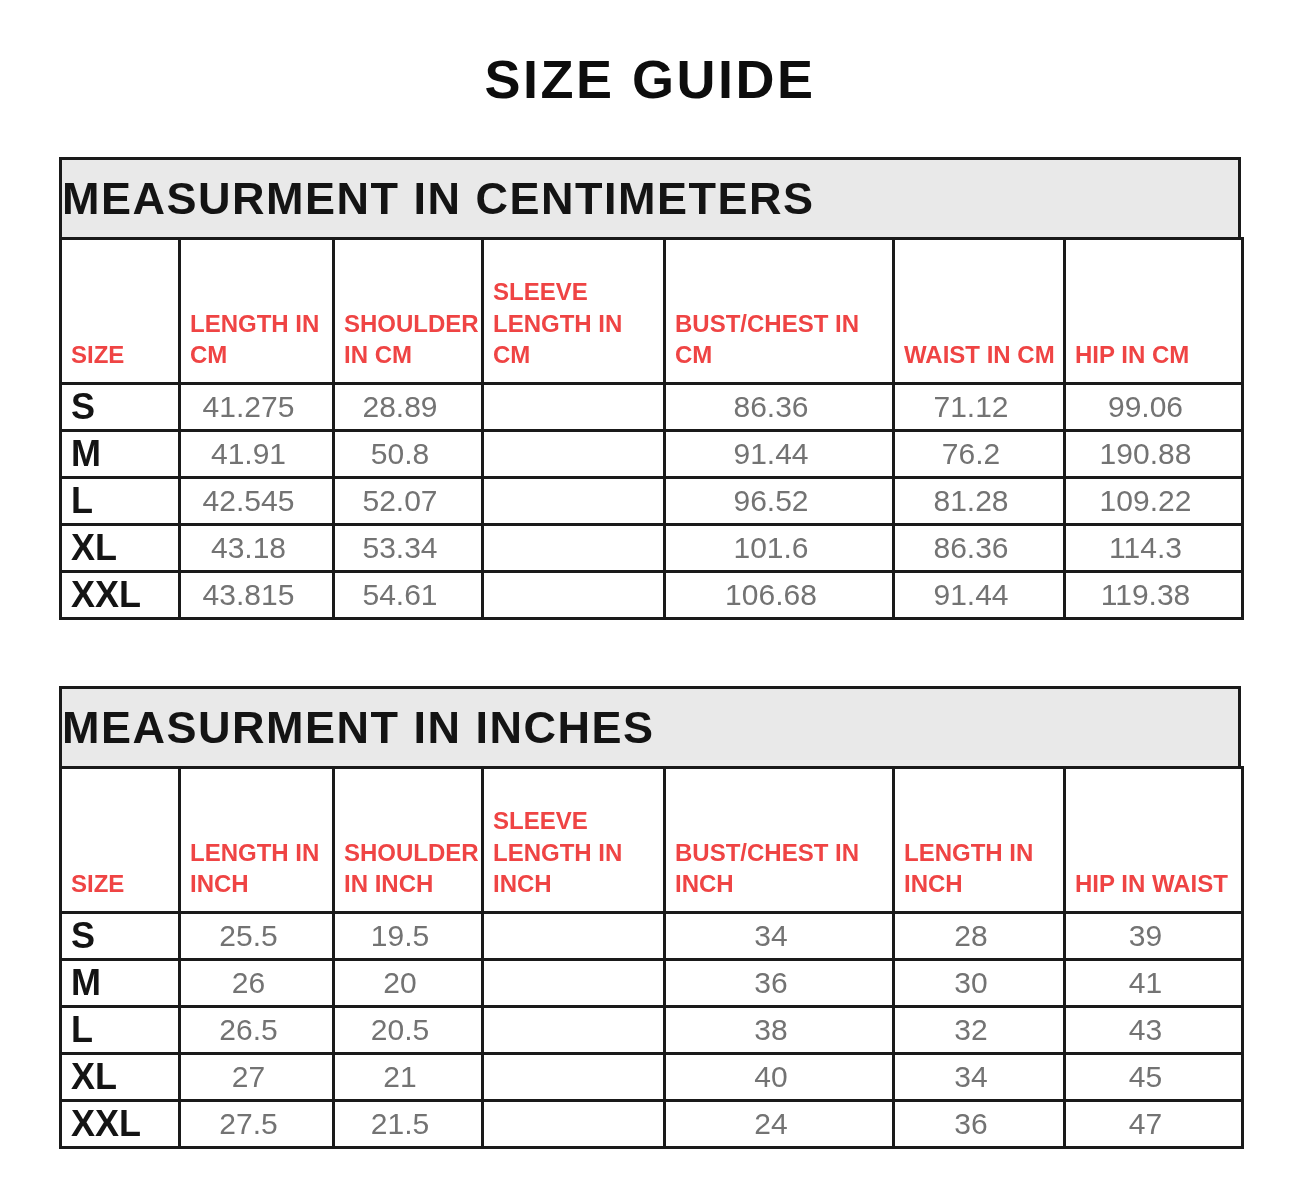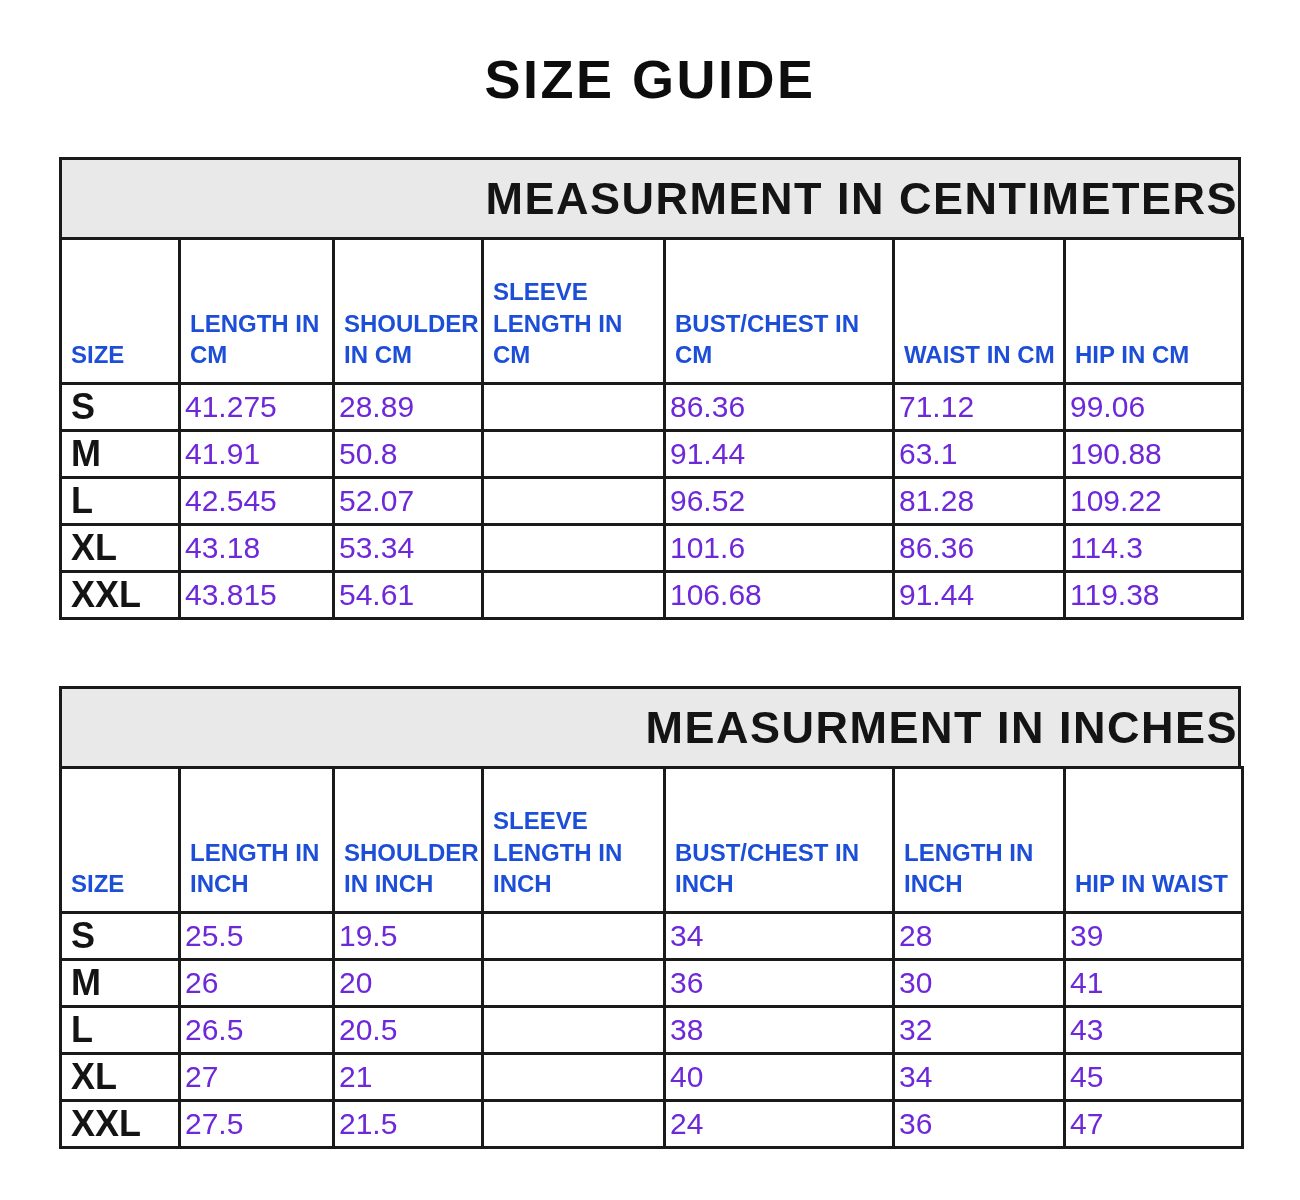--- a/index.html
+++ b/index.html
@@ -32,21 +32,21 @@
     margin-top:66px;
   }
   .band{
     box-sizing:border-box;
     height:80px;
     background:var(--band-bg);
     border:3px solid var(--border);
     border-bottom:none;
     display:flex;
     align-items:center;
-    justify-content:flex-end;
+    justify-content:flex-start;
     font-size:45px;
     font-weight:800;
     letter-spacing:1.5px;
     color:#141414;
   }
   table{
     width:1182px;
     border-collapse:collapse;
     table-layout:fixed;
   }
@@ -55,39 +55,39 @@
     box-sizing:border-box;
   }
   thead tr{height:145px;}
   thead th{
     vertical-align:bottom;
     text-align:left;
     padding:0 4px 11px 9px;
     font-size:24px;
     line-height:1.32;
     font-weight:700;
-    color:#1d4ed8;
+    color:#ef4444;
   }
   tbody tr{height:47px;}
   tbody th{
     text-align:left;
     vertical-align:middle;
     padding:0 4px 0 9px;
     font-size:36px;
     line-height:1;
     font-weight:800;
     color:#141414;
   }
   tbody td{
-    text-align:left;
+    text-align:center;
     vertical-align:middle;
     padding:0 20px 0 4px;
     font-size:30px;
     font-weight:400;
-    color:#6d28d9;
+    color:#737373;
   }
 </style>
 </head>
 <body>
 
 <h1 class="page-title">SIZE GUIDE</h1>
 
 <section class="size-table">
   <div class="band">
     <span>MEASURMENT IN CENTIMETERS</span>
@@ -122,21 +122,21 @@
           <td>86.36</td>
           <td>71.12</td>
           <td>99.06</td>
         </tr>
         <tr>
           <th>M</th>
           <td>41.91</td>
           <td>50.8</td>
           <td></td>
           <td>91.44</td>
-          <td>63.1</td>
+          <td>76.2</td>
           <td>190.88</td>
         </tr>
         <tr>
           <th>L</th>
           <td>42.545</td>
           <td>52.07</td>
           <td></td>
           <td>96.52</td>
           <td>81.28</td>
           <td>109.22</td>

